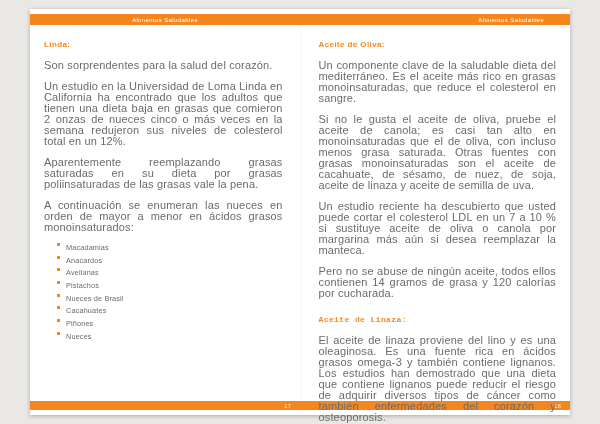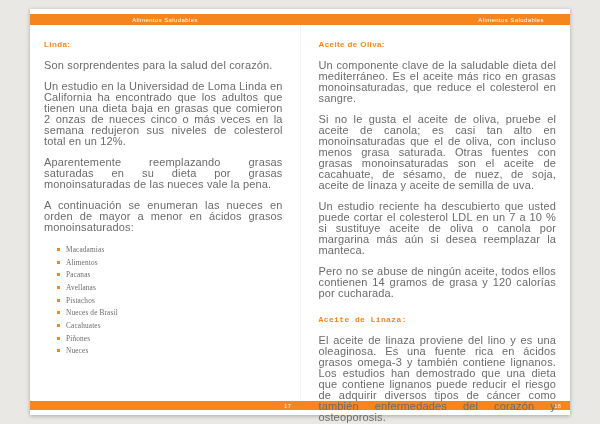--- a/index.html
+++ b/index.html
@@ -41,22 +41,22 @@
   }
   .section-heading.spaced{margin-top:16px;font-family:Liberation Mono, monospace;}
 
   .body-par{
     color:var(--text);font-size:11px;line-height:11px;
     letter-spacing:.15px;text-align:justify;margin:0 0 10px 0;
   }
 
   .nut-list{list-style:none;margin:2px 0 0 0;padding-left:13px;}
   .nut-list li{
-    display:flex;align-items:center;gap:6px;height:12.7px;
-    color:var(--text);font-size:7.3px;letter-spacing:.15px;font-family:Liberation Serif, serif;
+    display:flex;gap:6px;height:12.7px;
+    color:var(--text);font-size:7.3px;letter-spacing:.15px;
   }
   .bullet-marker{flex:none;width:3px;height:3px;background:var(--accent);}
 </style>
 </head>
 <body>
 
 <div class="canvas">
   <div class="spread">
 
     <div class="bar header">
@@ -67,34 +67,30 @@
         <span class="running-title">Alimentos Saludables</span>
       </div>
     </div>
 
     <div class="pages">
 
       <div class="page p-left">
         <h2 class="section-heading">Linda:</h2>
         <p class="body-par">Son sorprendentes para la salud del corazón.</p>
         <p class="body-par">Un estudio en la Universidad de Loma Linda en California ha encontrado que los adultos que tienen una dieta baja en grasas que comieron 2 onzas de nueces cinco o más veces en la semana redujeron sus niveles de colesterol total en un 12%.</p>
-        <p class="body-par">Aparentemente reemplazando grasas saturadas en su dieta por grasas monoinsaturadas de las nueces vale la pena.</p>
+        <p class="body-par">Aparentemente reemplazando grasas saturadas en su dieta por grasas poliinsaturadas de las grasas vale la pena.</p>
         <p class="body-par">A continuación se enumeran las nueces en orden de mayor a menor en ácidos grasos monoinsaturados:</p>
         <ul class="nut-list">
           <li>
               <span class="bullet-marker"></span>
               <span>Macadamias</span>
             </li>
           <li>
               <span class="bullet-marker"></span>
-              <span>Alimentos</span>
-            </li>
-          <li>
-              <span class="bullet-marker"></span>
-              <span>Pacanas</span>
+              <span>Anacardos</span>
             </li>
           <li>
               <span class="bullet-marker"></span>
               <span>Avellanas</span>
             </li>
           <li>
               <span class="bullet-marker"></span>
               <span>Pistachos</span>
             </li>
           <li>

